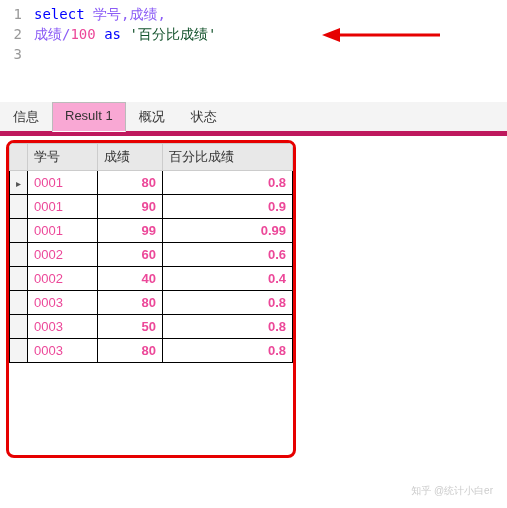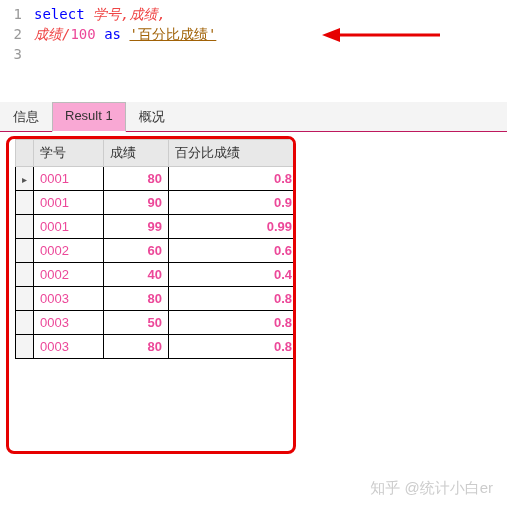--- a/index.html
+++ b/index.html
@@ -4,40 +4,40 @@
 <style>
 * { box-sizing: border-box; margin: 0; padding: 0; }
 body { font-family: "Microsoft YaHei", Arial, sans-serif; font-size: 13px; background: #fff; width: 507px; height: 508px; position: relative; }
 
 .code-area { padding: 4px 0 8px 0; background: #fff; }
 .code-line { display: flex; font-family: Consolas, monospace; font-size: 14px; line-height: 20px; }
 .gutter { width: 34px; text-align: right; padding-right: 12px; color: #999; user-select: none; }
 .code { white-space: pre; }
 .kw { color: #0000ff; }
 .num { color: #ec4899; }
-.str { color: #a16207; text-decoration: underline; }
-.ident { color: #ef4444; font-style: italic; }
+.str { color: #14532d; }
+.ident { color: #8b5cf6; }
 
 .arrow { position: absolute; left: 322px; top: 24px; }
 .arrow svg { display: block; }
 
-.tabstrip { display: flex; border-bottom: 1px solid #be185d; margin-top: 30px; background: #f4f4f4; }
+.tabstrip { display: flex; border-bottom: 5px solid #be185d; margin-top: 30px; background: #f4f4f4; }
 .tab { padding: 5px 12px; font-size: 13px; border: 1px solid transparent; border-bottom: none; cursor: pointer; color: #333; }
 .tab.active { background: #f9a8d4; border: 1px solid #bbb; border-bottom: 1px solid #fff; margin-bottom: -1px; }
 
 .result-box { border: 3px solid #e60000; border-radius: 8px; margin: 4px 6px 0 6px; width: 290px; height: 318px; overflow: hidden; }
 
-table.grid { border-collapse: collapse; width: 100%; font-size: 13px; margin-left: 6px; }
+table.grid { border-collapse: collapse; width: 100%; font-size: 13px; }
 table.grid th { background: #e8e8e8; border: 1px solid #ccc; padding: 4px 6px; text-align: left; font-weight: normal; color: #333; }
 table.grid td { border: 1px solid #000000; padding: 4px 6px; color: #ec4899; }
 table.grid td.numcell { text-align: right; font-weight: bold; }
 .rowmarker { width: 10px; border: 1px solid #e0e0e0; background: #f4f4f4; }
 .rowmarker.active::before { content: "▸"; font-size: 10px; color: #555; }
 
-.watermark { position: absolute; right: 14px; bottom: 10px; color: #ccc; font-size: 15px; }
+.watermark { position: absolute; right: 14px; bottom: 10px; color: #ccc; font-size: 10px; }
 </style>
 </head>
 <body>
 
 <div class="code-area">
   <div id="code-lines">
       <div class="code-line">
         <div class="gutter">1</div>
         <div class="code"><span class="kw">select</span> <span class="ident">学号,成绩,</span></div>
       </div>
@@ -55,20 +55,21 @@
   <svg width="120" height="22">
     <line x1="118" y1="11" x2="14" y2="11" stroke="#e60000" stroke-width="3"></line>
     <polygon points="0,11 18,4 18,18" fill="#e60000"></polygon>
   </svg>
 </div>
 
 <div class="tabstrip">
   <div class="tab">信息</div>
   <div class="tab active">Result 1</div>
   <div class="tab">概况</div>
+  <div class="tab">状态</div>
 </div>
 
 <div class="result-box">
   <table class="grid">
     <thead>
       <tr>
         <th class="rowmarker"></th>
         <th>学号</th>
         <th>成绩</th>
         <th>百分比成绩</th>

